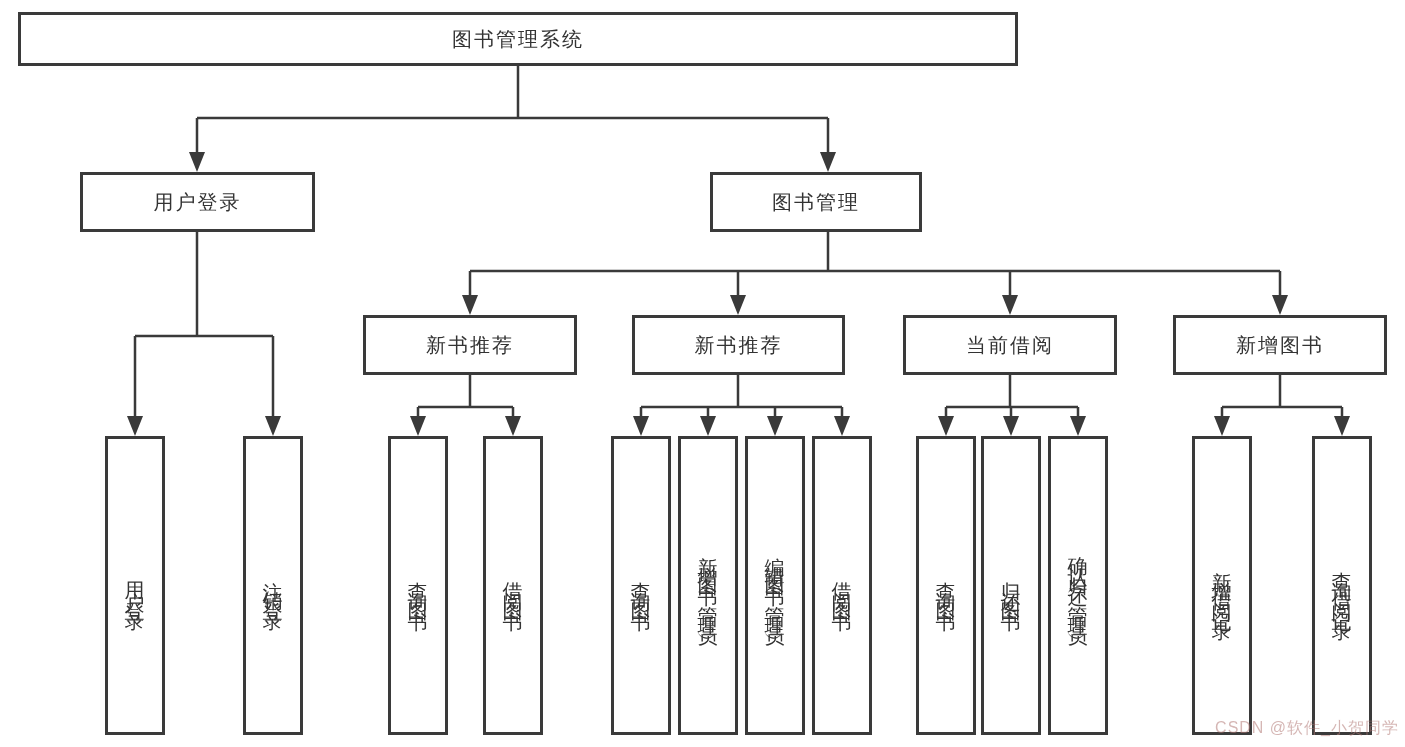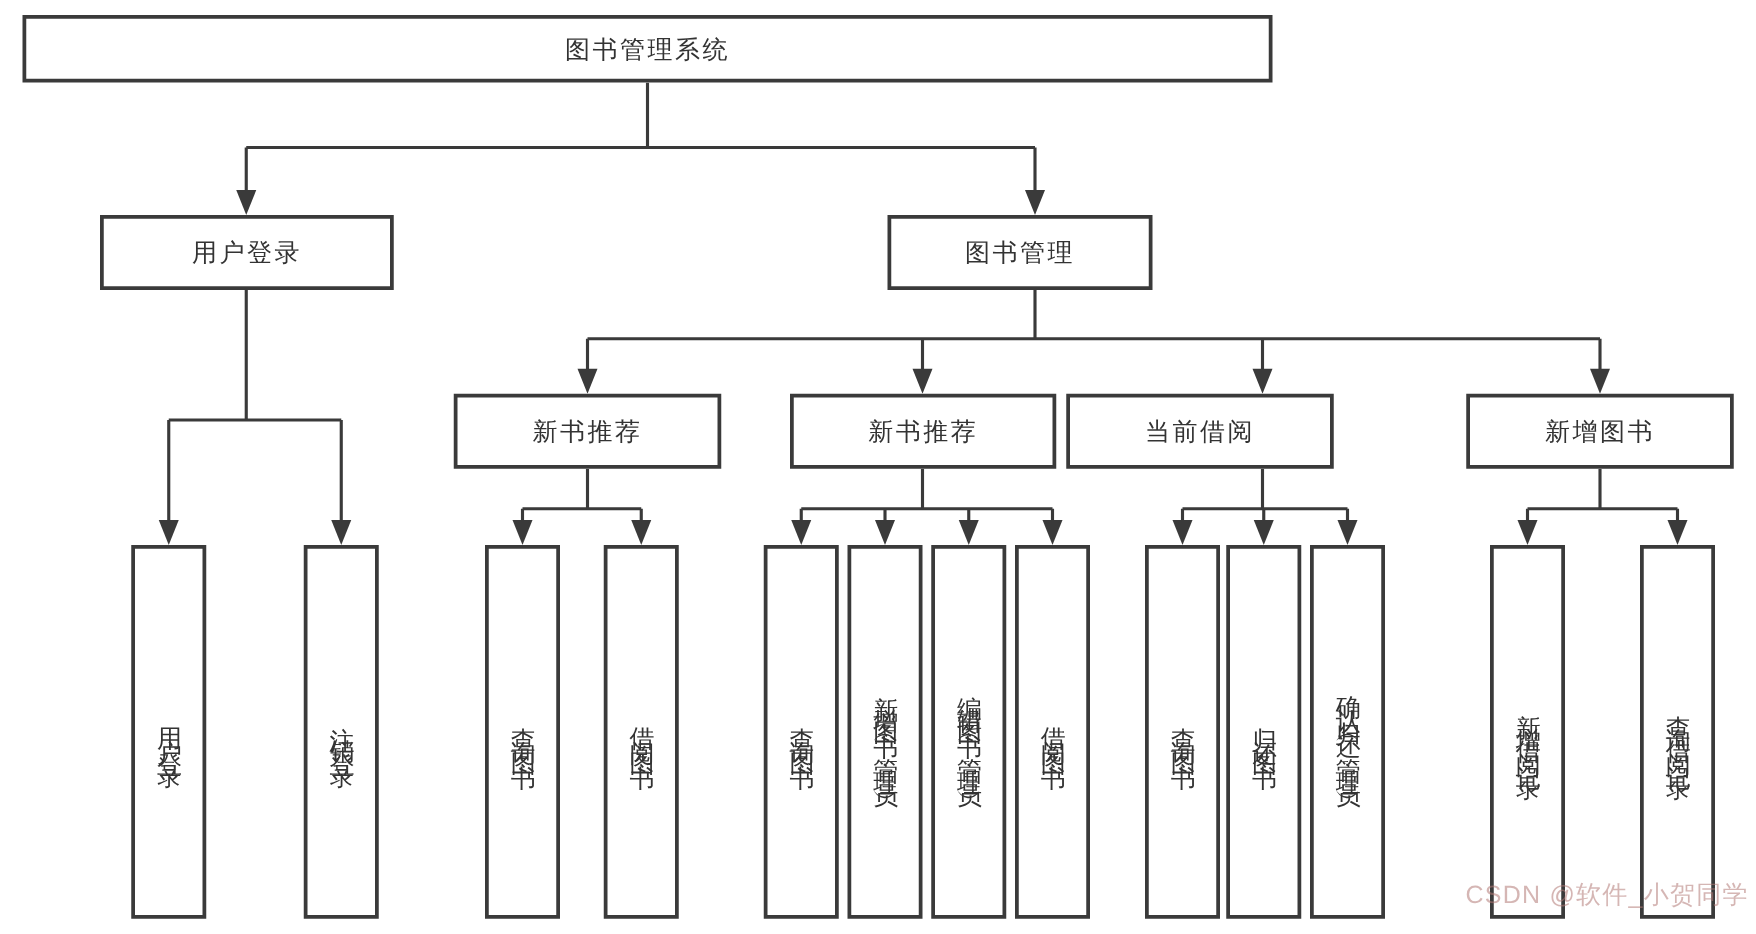--- a/index.html
+++ b/index.html
@@ -33,23 +33,23 @@
   .leaf .vtext {
     writing-mode: vertical-rl;
     text-orientation: mixed;
     letter-spacing: 10px;
     font-size: 20px;
     line-height: 1;
   }
   .watermark {
     position: absolute;
     right: 6px;
-    bottom: 18px;
+    bottom: 8px;
     z-index: 3;
-    font-size: 20px;
+    font-size: 16px;
     color: rgba(178, 122, 118, 0.55);
     letter-spacing: 1px;
     white-space: nowrap;
   }
 </style>
 </head>
 <body>
 
 <div class="canvas">
 
@@ -106,21 +106,21 @@
   <div class="node node-l2" style="left:710px; width:212px;">
     <span>图书管理</span>
   </div>
 
   <div class="node node-l3" style="left:363px; width:214px;">
     <span>新书推荐</span>
   </div>
   <div class="node node-l3" style="left:632px; width:213px;">
     <span>新书推荐</span>
   </div>
-  <div class="node node-l3" style="left:853px; width:214px;">
+  <div class="node node-l3" style="left:903px; width:214px;">
     <span>当前借阅</span>
   </div>
   <div class="node node-l3" style="left:1173px; width:214px;">
     <span>新增图书</span>
   </div>
 
   <div class="node leaf" style="left:105px;">
     <span class="vtext">用户登录</span>
   </div>
   <div class="node leaf" style="left:243px;">

